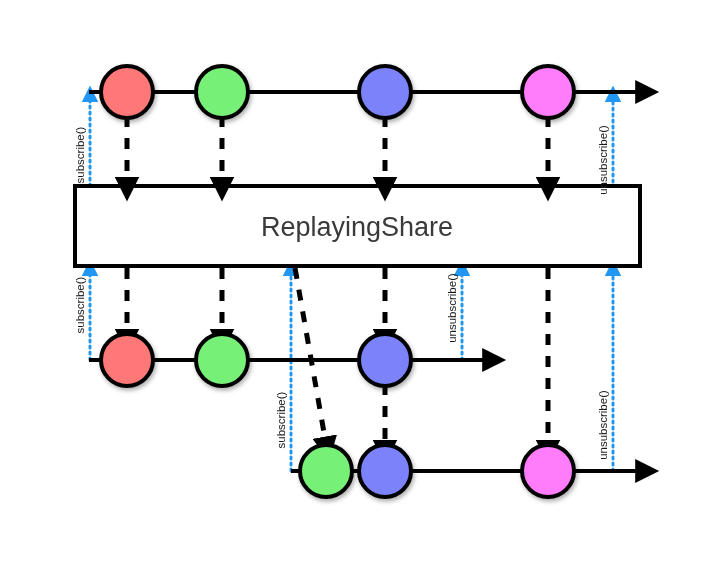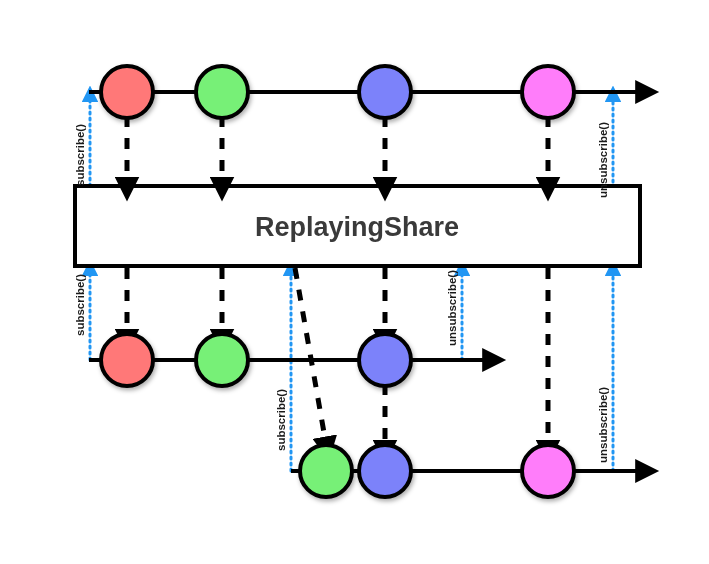--- a/index.html
+++ b/index.html
@@ -11,21 +11,20 @@
     width: 709px;
     height: 564px;
     font-family: "Liberation Sans", sans-serif;
     overflow: hidden;
   }
   #diagram-root {
     position: relative;
     width: 709px;
     height: 564px;
     background: #ffffff;
-    font-weight: bold;
   }
   svg#marble-svg {
     display: block;
     width: 709px;
     height: 564px;
   }
   .op-box-label {
     font-family: "Liberation Sans", sans-serif;
     font-size: 27px;
     fill: #3a3a3a;

